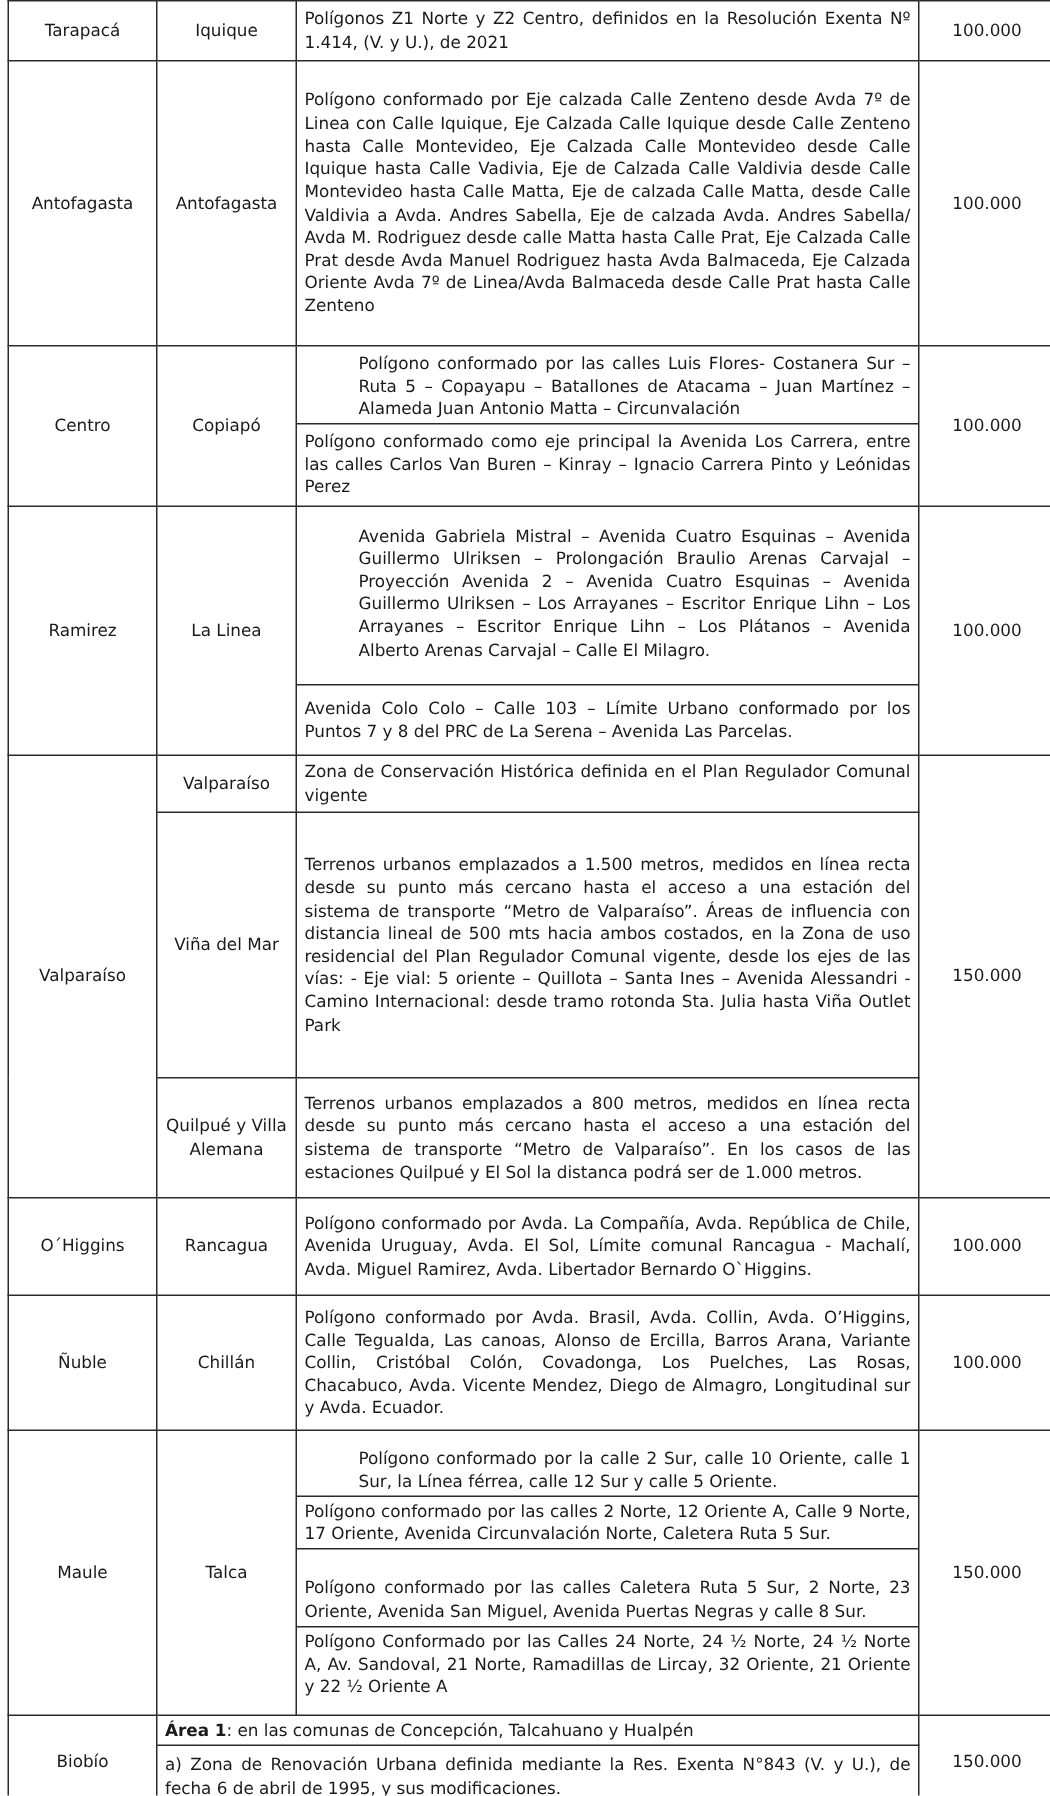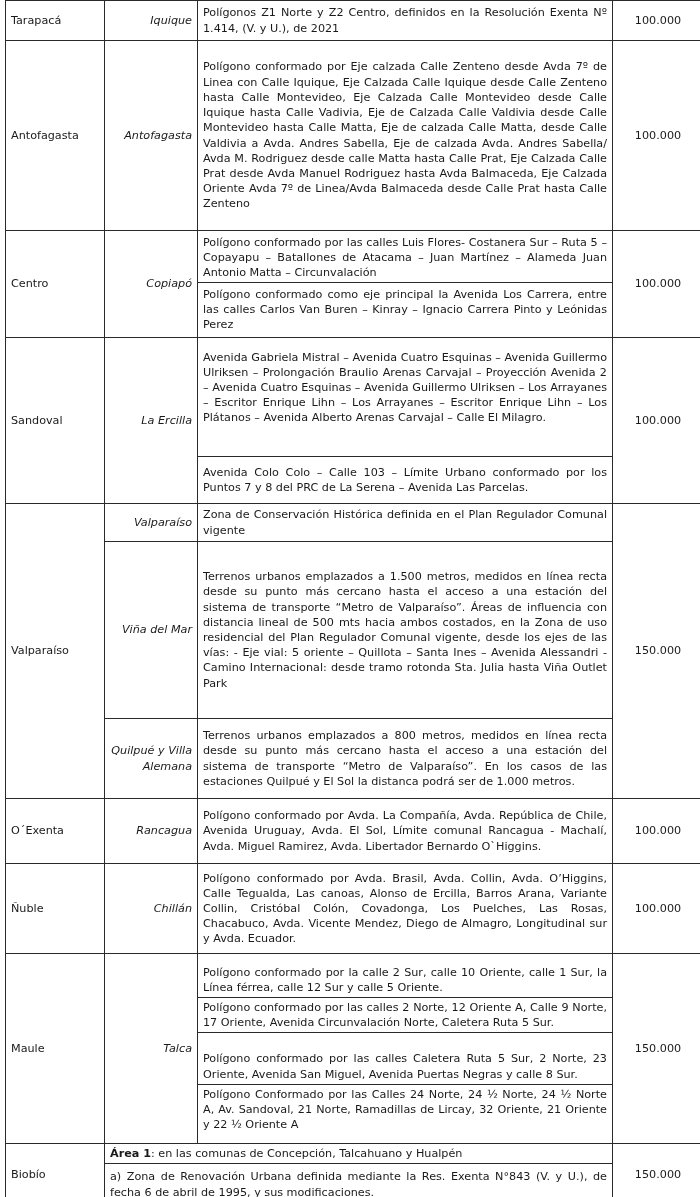--- a/index.html
+++ b/index.html
@@ -1,27 +1,27 @@
 <!DOCTYPE html>
 <html><head>
 <meta charset="utf-8">
 <style>
   html, body { margin:0; padding:0; background:#ffffff; }
   body { width:700px; height:1197px; overflow:hidden; position:relative;
          font-family:"DejaVu Sans", sans-serif; color:#1a1a1a; }
   .tbl { position:absolute; left:5px; top:0; width:692px; border-collapse:collapse;
          table-layout:fixed; font-size:11.2px; line-height:15.2px; }
   .tbl td { border:1.3px solid #2a2a2a; vertical-align:middle; padding:0 5px; }
-  .c-reg { width:88px; }
-  .c-com { width:82px; text-align:right;font-style:italic; }
+  .c-reg { width:88px; text-align:center; }
+  .c-com { width:82px; text-align:center; }
   .c-desc { width:404px; text-align:justify; }
   .c-val { width:76px; text-align:center; padding-left:7px !important; }
   .sub { padding:0 !important; }
   .sub .inner { border-top:1.3px solid #2a2a2a; padding:4px 5px; text-align:justify; }
-  .sub .inner:first-child { border-top:none; }
+  .sub .inner:first-child { border-top:none;margin-left:36px; }
   b { font-weight:bold; }
 </style>
 </head>
 <body>
 
 <table class="tbl">
 
   <tbody>
       <tr style="height:40px">
     <td class="c-reg">Tarapacá</td>
@@ -41,22 +41,22 @@
     <td class="c-reg">Centro</td>
     <td class="c-com">Copiapó</td>
     <td class="c-desc sub">
       <div class="inner" style="height:51px;box-sizing:border-box;">Polígono conformado por las calles Luis Flores- Costanera Sur – Ruta 5 – Copayapu – Batallones de Atacama – Juan Martínez – Alameda Juan Antonio Matta – Circunvalación</div>
       <div class="inner">Polígono conformado como eje principal la Avenida Los Carrera, entre las calles Carlos Van Buren – Kinray – Ignacio Carrera Pinto y Leónidas Perez</div>
     </td>
     <td class="c-val">100.000</td>
   </tr>
 
   <tr style="height:160px">
-    <td class="c-reg">Sandoval</td>
-    <td class="c-com">La Ercilla</td>
+    <td class="c-reg">Ramirez</td>
+    <td class="c-com">La Linea</td>
     <td class="c-desc sub">
       <div class="inner" style="height:118px;box-sizing:border-box;padding-top:12px;">Avenida Gabriela Mistral – Avenida Cuatro Esquinas – Avenida Guillermo Ulriksen – Prolongación Braulio Arenas Carvajal – Proyección Avenida 2 – Avenida Cuatro Esquinas – Avenida Guillermo Ulriksen – Los Arrayanes – Escritor Enrique Lihn – Los Arrayanes – Escritor Enrique Lihn – Los Plátanos – Avenida Alberto Arenas Carvajal – Calle El Milagro.</div>
       <div class="inner" style="padding-top:8px;padding-bottom:8px;">Avenida Colo Colo – Calle 103 – Límite Urbano conformado por los Puntos 7 y 8 del PRC de La Serena – Avenida Las Parcelas.</div>
     </td>
     <td class="c-val">100.000</td>
   </tr>
 
   <tr style="height:38px">
     <td class="c-reg" rowspan="3">Valparaíso</td>
     <td class="c-com">Valparaíso</td>
@@ -66,21 +66,21 @@
   <tr style="height:177px">
     <td class="c-com">Viña del Mar</td>
     <td class="c-desc">Terrenos urbanos emplazados a 1.500 metros, medidos en línea recta desde su punto más cercano hasta el acceso a una estación del sistema de transporte “Metro de Valparaíso”. Áreas de influencia con distancia lineal de 500 mts hacia ambos costados, en la Zona de uso residencial del Plan Regulador Comunal vigente, desde los ejes de las vías: - Eje vial: 5 oriente – Quillota – Santa Ines – Avenida Alessandri - Camino Internacional: desde tramo rotonda Sta. Julia hasta Viña Outlet Park</td>
   </tr>
   <tr style="height:80px">
     <td class="c-com">Quilpué y Villa Alemana</td>
     <td class="c-desc">Terrenos urbanos emplazados a 800 metros, medidos en línea recta desde su punto más cercano hasta el acceso a una estación del sistema de transporte “Metro de Valparaíso”. En los casos de las estaciones Quilpué y El Sol la distanca podrá ser de 1.000 metros.</td>
   </tr>
 
   <tr style="height:65px">
-    <td class="c-reg">O´Exenta</td>
+    <td class="c-reg">O´Higgins</td>
     <td class="c-com">Rancagua</td>
     <td class="c-desc">Polígono conformado por Avda. La Compañía, Avda. República de Chile, Avenida Uruguay, Avda. El Sol, Límite comunal Rancagua - Machalí, Avda. Miguel Ramirez, Avda. Libertador Bernardo O`Higgins.</td>
     <td class="c-val">100.000</td>
   </tr>
 
   <tr style="height:90px">
     <td class="c-reg">Ñuble</td>
     <td class="c-com">Chillán</td>
     <td class="c-desc">Polígono conformado por Avda. Brasil, Avda. Collin, Avda. O’Higgins, Calle Tegualda, Las canoas, Alonso de Ercilla, Barros Arana, Variante Collin, Cristóbal Colón, Covadonga, Los Puelches, Las Rosas, Chacabuco, Avda. Vicente Mendez, Diego de Almagro, Longitudinal sur y Avda. Ecuador.</td>
     <td class="c-val">100.000</td>

